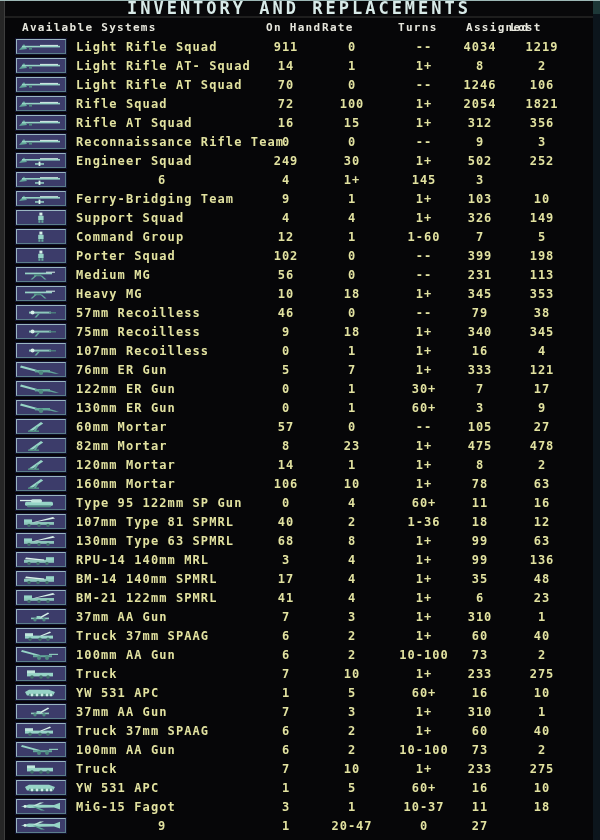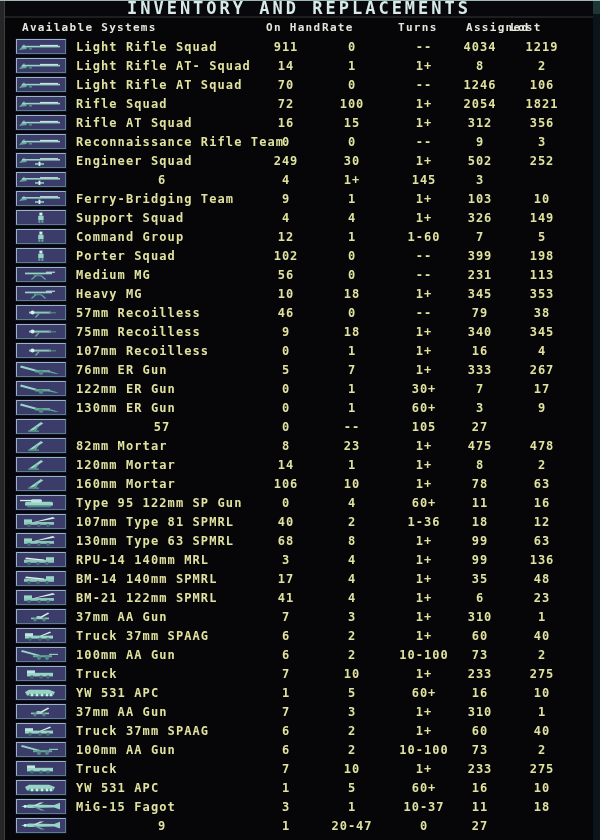--- a/index.html
+++ b/index.html
@@ -392,21 +392,21 @@
             <circle cx="23" cy="9.8" r="2.3" fill="#4f8a80"></circle>
             <polygon points="30,7.6 41,10.8 37,10.8 28,8.8" fill="#63a89a"></polygon>
           </svg>
         </span>
       </div>
       <span class="cell name">76mm ER Gun</span>
       <span class="cell num">5</span>
       <span class="cell num">7</span>
       <span class="cell num">1+</span>
       <span class="cell num">333</span>
-      <span class="cell num">267</span>
+      <span class="cell num">121</span>
     </div>
     <div class="row">
       <div class="unitbtn">
         <span>
           <svg width="46" height="13" viewBox="0 0 46 13" xmlns="http://www.w3.org/2000/svg">
             <polygon points="3,2.6 21,7.6 21,9.4 2,4.4" fill="#96d4c6"></polygon>
             <rect x="17" y="7" width="15" height="2.4" fill="#63a89a"></rect>
             <circle cx="23" cy="9.8" r="2.3" fill="#4f8a80"></circle>
             <polygon points="30,7.6 41,10.8 37,10.8 28,8.8" fill="#63a89a"></polygon>
           </svg>
@@ -440,20 +440,21 @@
     <div class="row">
       <div class="unitbtn">
         <span>
           <svg width="46" height="13" viewBox="0 0 46 13" xmlns="http://www.w3.org/2000/svg">
             <polygon points="11,10.4 23,2 25.2,3.6 13.6,11.4" fill="#96d4c6"></polygon>
             <rect x="10" y="10.4" width="11" height="1.6" fill="#4f8a80"></rect>
             <polygon points="18.6,6.4 16,11 17.8,11 20.6,6.8" fill="#63a89a"></polygon>
           </svg>
         </span>
       </div>
+      <span class="cell name">60mm Mortar</span>
       <span class="cell num">57</span>
       <span class="cell num">0</span>
       <span class="cell num">--</span>
       <span class="cell num">105</span>
       <span class="cell num">27</span>
     </div>
     <div class="row">
       <div class="unitbtn">
         <span>
           <svg width="46" height="13" viewBox="0 0 46 13" xmlns="http://www.w3.org/2000/svg">

